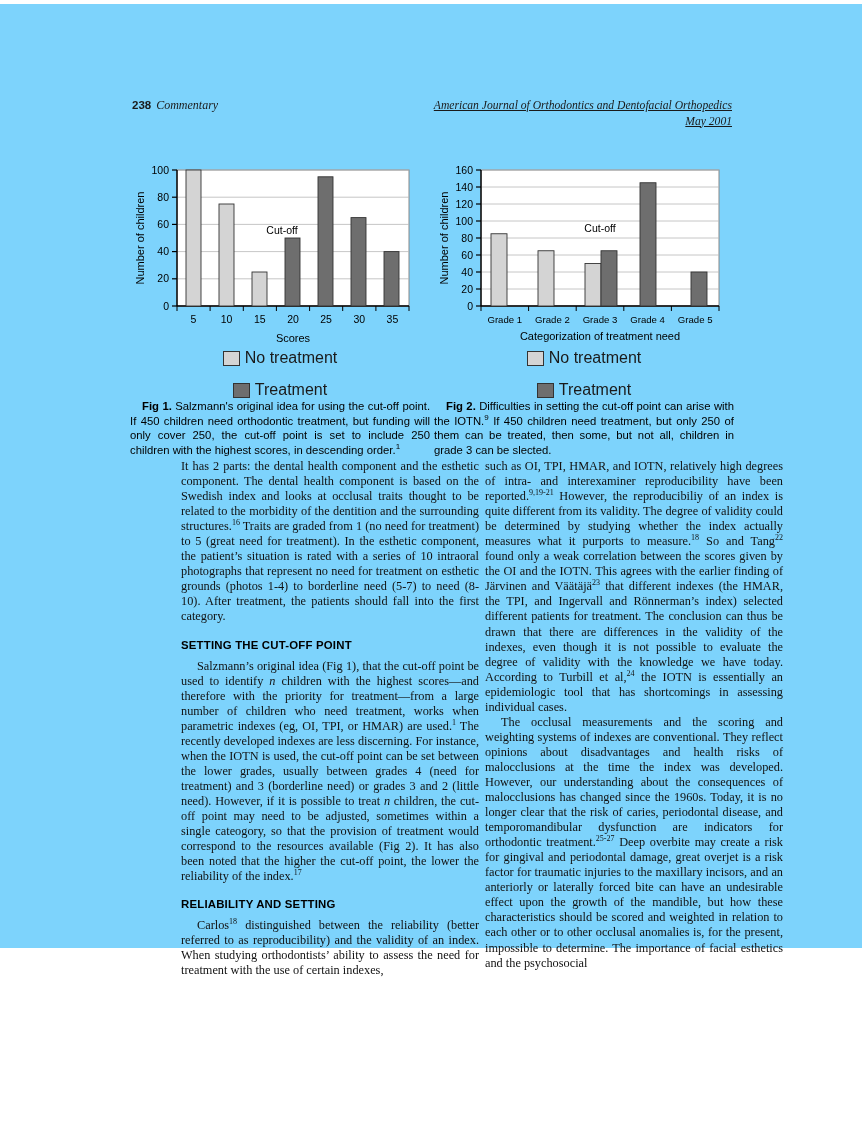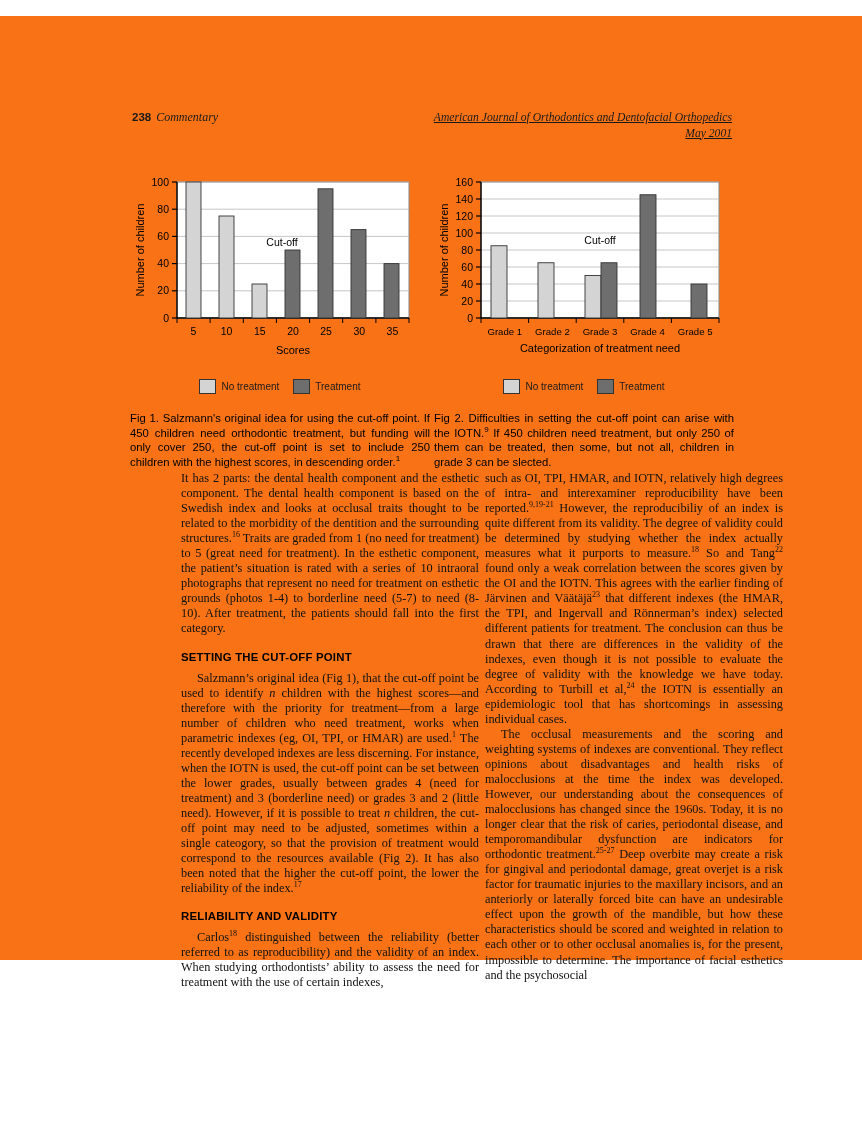--- a/index.html
+++ b/index.html
@@ -11,24 +11,24 @@
     width: 862px;
     height: 1122px;
     font-family: "Liberation Serif", serif;
     color: #1a1a1a;
     position: relative;
     overflow: hidden;
   }
 
   .page {
     position: absolute;
-    left: 0; top: 16px;
+    left: 0; top: 4px;
     width: 862px;
     height: 944px;
-    background: #f97316;
+    background: #7dd3fc;
   }
 
   
   .runhead {
     position: absolute;
     left: 132px;
     top: 94px;
     width: 600px;
     height: 36px;
   }
@@ -79,21 +79,22 @@
 
   .legend {
     position: relative;
     height: 22px;
     margin-top: 2px;
     display: flex;
     justify-content: center;
     align-items: center;
     gap: 14px;
     font-family: "Liberation Sans", sans-serif;
-    font-size: 10px;
+    font-size: 16px;
+    flex-direction: column;
   }
   .legend-entry {
     display: flex;
     align-items: center;
     gap: 5px;
   }
   .swatch {
     width: 15px;
     height: 13px;
     border: 1px solid #333;
@@ -104,21 +105,22 @@
 
   .caption {
     font-family: "Liberation Sans", sans-serif;
     font-size: 11.3px;
     line-height: 14.6px;
     text-align: justify;
     margin-top: 14px;
     color: #000;
   }
   .caption .figlabel {
-    font-weight: normal;
+    font-weight: bold;
+    margin-left: 12px;
   }
   sup { font-size: 8px; vertical-align: super; line-height: 0; }
 
   
   .col {
     position: absolute;
     top: 455px;
     width: 298px;
     font-size: 12.3px;
     line-height: 15.05px;
@@ -367,21 +369,21 @@
     </div>
   </div>
 
   <div class="col" id="col-left">
     <p class="noindent"><span>It has 2 parts: the dental health component and the esthetic component. The dental health component is based on the Swedish index and looks at occlusal traits thought to be related to the morbidity of the dentition and the surrounding structures.</span><sup>16</sup><span> Traits are graded from 1 (no need for treatment) to 5 (great need for treatment). In the esthetic component, the patient’s situation is rated with a series of 10 intraoral photographs that represent no need for treatment on esthetic grounds (photos 1-4) to borderline need (5-7) to need (8-10). After treatment, the patients should fall into the first category.</span></p>
 
     <div class="heading">SETTING THE CUT-OFF POINT</div>
 
     <p><span>Salzmann’s original idea (Fig 1), that the cut-off point be used to identify </span><span class="it">n</span><span> children with the highest scores—and therefore with the priority for treatment—from a large number of children who need treatment, works when parametric indexes (eg, OI, TPI, or HMAR) are used.</span><sup>1</sup><span> The recently developed indexes are less discerning. For instance, when the IOTN is used, the cut-off point can be set between the lower grades, usually between grades 4 (need for treatment) and 3 (borderline need) or grades 3 and 2 (little need). However, if it is possible to treat </span><span class="it">n</span><span> children, the cut-off point may need to be adjusted, sometimes within a single cateogory, so that the provision of treatment would correspond to the resources available (Fig 2). It has also been noted that the higher the cut-off point, the lower the reliability of the index.</span><sup>17</sup></p>
 
-    <div class="heading">RELIABILITY AND VALIDITY</div>
+    <div class="heading">RELIABILITY AND SETTING</div>
 
     <p><span>Carlos</span><sup>18</sup><span> distinguished between the reliability (better referred to as reproducibility) and the validity of an index. When studying orthodontists’ ability to assess the need for treatment with the use of certain indexes,</span></p>
   </div>
 
   <div class="col" id="col-right">
     <p class="noindent"><span>such as OI, TPI, HMAR, and IOTN, relatively high degrees of intra- and interexaminer reproducibility have been reported.</span><sup>9,19-21</sup><span> However, the reproducibiliy of an index is quite different from its validity. The degree of validity could be determined by studying whether the index actually measures what it purports to measure.</span><sup>18</sup><span> So and Tang</span><sup>22</sup><span> found only a weak correlation between the scores given by the OI and the IOTN. This agrees with the earlier finding of Järvinen and Väätäjä</span><sup>23</sup><span> that different indexes (the HMAR, the TPI, and Ingervall and Rönnerman’s index) selected different patients for treatment. The conclusion can thus be drawn that there are differences in the validity of the indexes, even though it is not possible to evaluate the degree of validity with the knowledge we have today. According to Turbill et al,</span><sup>24</sup><span> the IOTN is essentially an epidemiologic tool that has shortcomings in assessing individual cases.</span></p>
 
     <p><span>The occlusal measurements and the scoring and weighting systems of indexes are conventional. They reflect opinions about disadvantages and health risks of malocclusions at the time the index was developed. However, our understanding about the consequences of malocclusions has changed since the 1960s. Today, it is no longer clear that the risk of caries, periodontal disease, and temporomandibular dysfunction are indicators for orthodontic treatment.</span><sup>25-27</sup><span> Deep overbite may create a risk for gingival and periodontal damage, great overjet is a risk factor for traumatic injuries to the maxillary incisors, and an anteriorly or laterally forced bite can have an undesirable effect upon the growth of the mandible, but how these characteristics should be scored and weighted in relation to each other or to other occlusal anomalies is, for the present, impossible to determine. The importance of facial esthetics and the psychosocial</span></p>
   </div>
 

